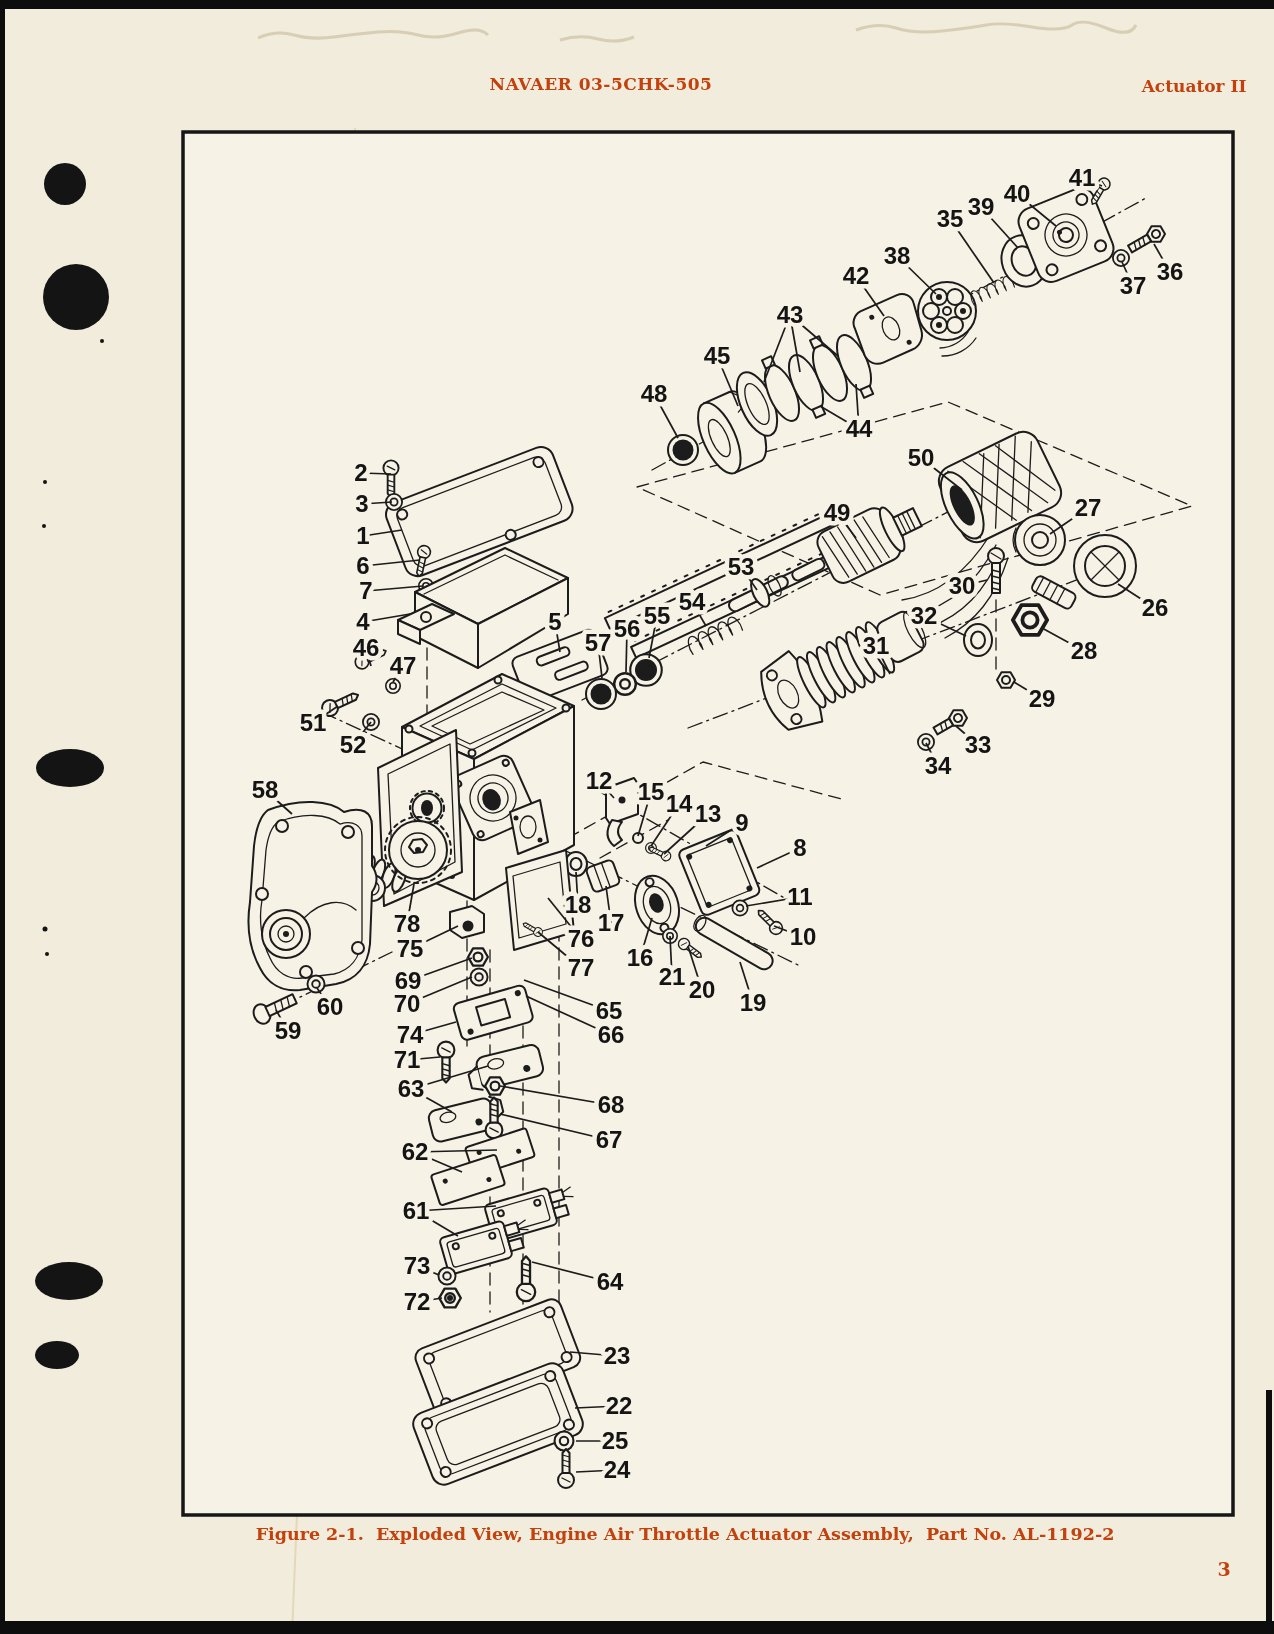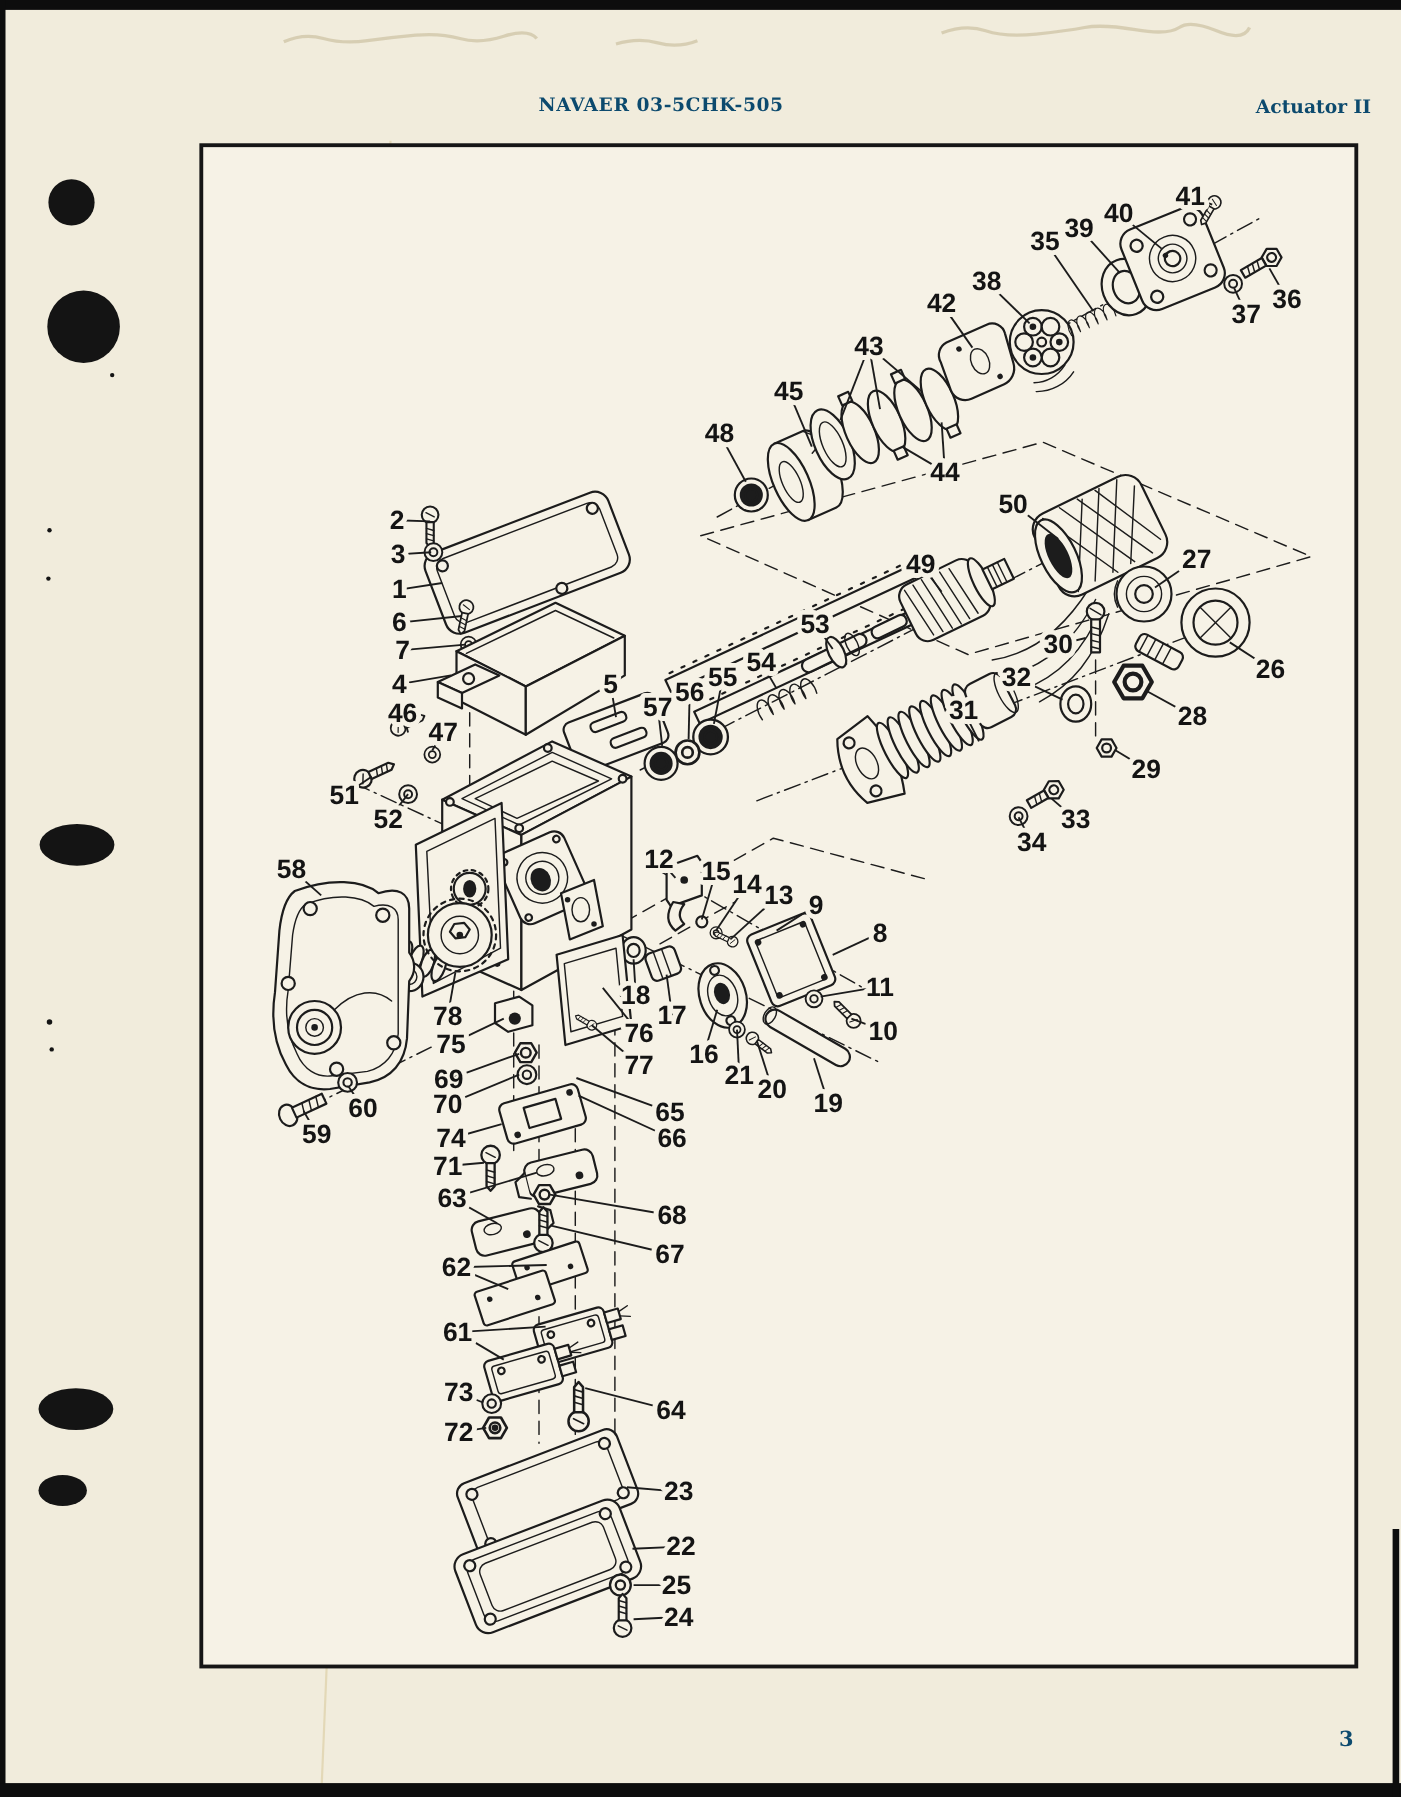--- a/index.html
+++ b/index.html
@@ -1,18 +1,18 @@
 <!DOCTYPE html>
 <html><head>
 <meta charset="utf-8">
 <style>
   html,body{margin:0;padding:0;background:#888;}
   .page{position:relative;width:1274px;height:1634px;background:#f1ecdc;overflow:hidden;
         font-family:"Liberation Sans",sans-serif;}
-  .txt{position:absolute;color:#0c4a6e;margin-top:12px;}
+  .txt{position:absolute;color:#c2410c;}
   .doc-num{left:451px;top:74px;width:300px;text-align:center;
            font:bold 17px "DejaVu Serif",serif;letter-spacing:.5px;}
   .section{left:1114px;top:76px;width:160px;text-align:center;
            font:bold 17px "DejaVu Serif",serif;}
   .caption{left:183px;top:1524px;width:1004px;text-align:center;white-space:pre;
            font:bold 17.5px "DejaVu Serif",serif;}
   .pageno{left:1204px;top:1558px;width:40px;text-align:center;
           font:bold 19px "DejaVu Serif",serif;}
   svg{position:absolute;left:0;top:0;}
   .k{fill:none;stroke:#1c1c1c;stroke-width:2;stroke-linejoin:round;stroke-linecap:round;}
@@ -710,14 +710,15 @@
       </g>
 
     <g>
       <rect class="edge" x="0" y="0" width="1274" height="9"></rect>
       <rect class="edge" x="0" y="0" width="5" height="1624"></rect>
       <rect class="edge" x="0" y="1621" width="1274" height="13"></rect>
       <rect class="edge" x="1266" y="1390" width="6" height="244"></rect>
     </g>
   </svg>
 
+  <div class="txt caption">Figure 2-1.  Exploded View, Engine Air Throttle Actuator Assembly,  Part No. AL-1192-2</div>
   <div class="txt pageno">3</div>
 </div>
 
 </body></html>

